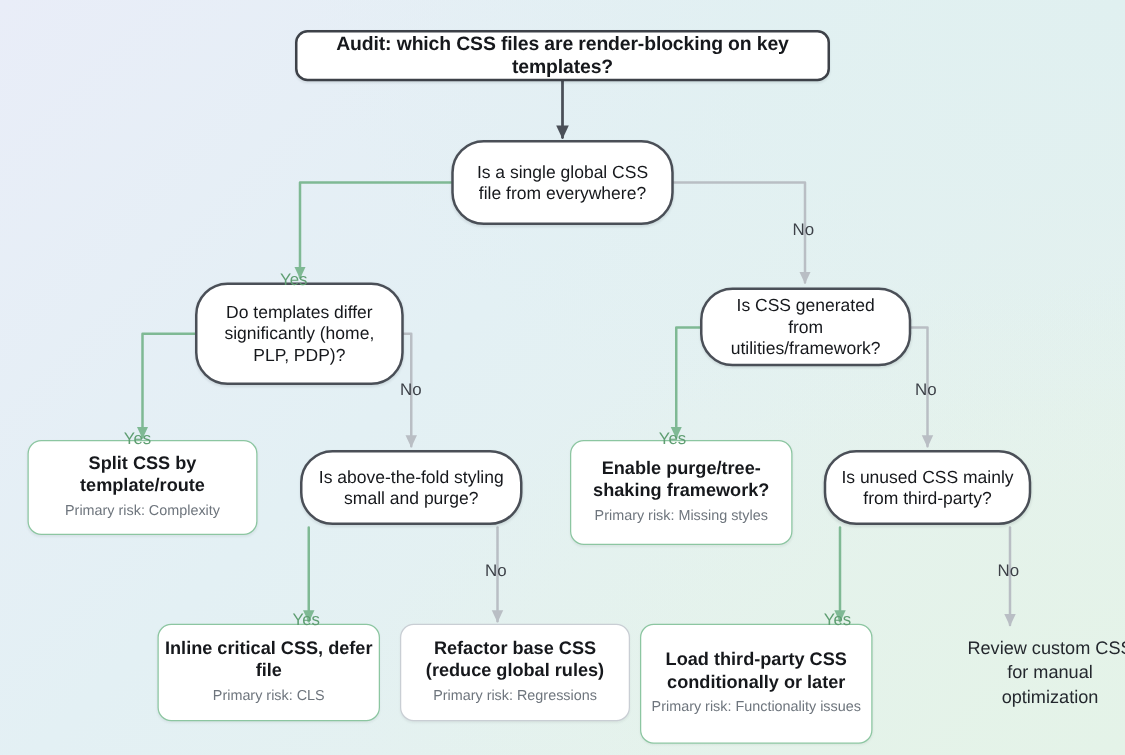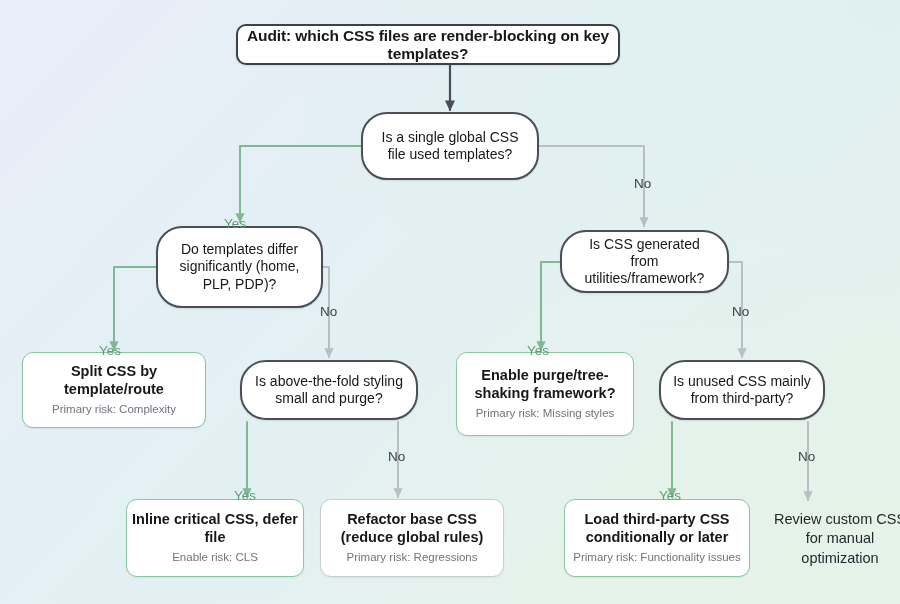--- a/index.html
+++ b/index.html
@@ -133,26 +133,26 @@
       <path d="M 247 422 L 247 497" stroke="#7fb994" stroke-width="2" marker-end="url(#arrow-green)"></path>
 
       <path d="M 398 422 L 398 497" stroke="#b9bec4" stroke-width="2" marker-end="url(#arrow-gray)"></path>
 
       <path d="M 672 422 L 672 497" stroke="#7fb994" stroke-width="2" marker-end="url(#arrow-green)"></path>
 
       <path d="M 808 422 L 808 500" stroke="#b9bec4" stroke-width="2" marker-end="url(#arrow-gray)"></path>
     </g>
   </svg>
 
-  <div class="node start" style="left:236px; top:24px; width:384px; height:41px;">
+  <div class="node start" style="left:236px; top:24px; width:428px; height:41px;">
     <span>Audit: which CSS files are render-blocking on key templates?</span>
   </div>
 
   <div class="node decision" style="left:361px; top:112px; width:178px; height:68px;">
-    <span>Is a single global CSS file used templates?</span>
+    <span>Is a single global CSS file from everywhere?</span>
   </div>
 
   <div class="node decision" style="left:156px; top:226px; width:167px; height:82px;">
     <span>Do templates differ significantly (home, PLP, PDP)?</span>
   </div>
 
   <div class="node decision" style="left:560px; top:230px; width:169px; height:63px;">
     <span>Is CSS generated from utilities/framework?</span>
   </div>
 
@@ -169,29 +169,29 @@
     <span class="title">Enable purge/tree-shaking framework?</span>
     <span class="risk">Primary risk: Missing styles</span>
   </div>
 
   <div class="node decision" style="left:659px; top:360px; width:166px; height:60px;">
     <span>Is unused CSS mainly from third-party?</span>
   </div>
 
   <div class="node outcome" style="left:126px; top:499px; width:178px; height:78px;">
     <span class="title">Inline critical CSS, defer file</span>
-    <span class="risk">Enable risk: CLS</span>
+    <span class="risk">Primary risk: CLS</span>
   </div>
 
   <div class="node outcome neutral" style="left:320px; top:499px; width:184px; height:78px;">
     <span class="title">Refactor base CSS (reduce global rules)</span>
     <span class="risk">Primary risk: Regressions</span>
   </div>
 
-  <div class="node outcome" style="left:564px; top:499px; width:186px; height:78px;justify-content:center;">
+  <div class="node outcome" style="left:512px; top:499px; width:186px; height:96px;justify-content:center;">
     <span class="title">Load third-party CSS conditionally or later</span>
     <span class="risk">Primary risk: Functionality issues</span>
   </div>
 
   <div class="node plain" style="left:740px; top:505px; width:140px; height:68px;margin-left:30px;">
     <span>Review custom CSS for manual optimization</span>
   </div>
 
   <div class="edge-label yes" style="left:224px; top:177px;">Yes</div>
   <div class="edge-label no" style="left:634px; top:177px;">No</div>

